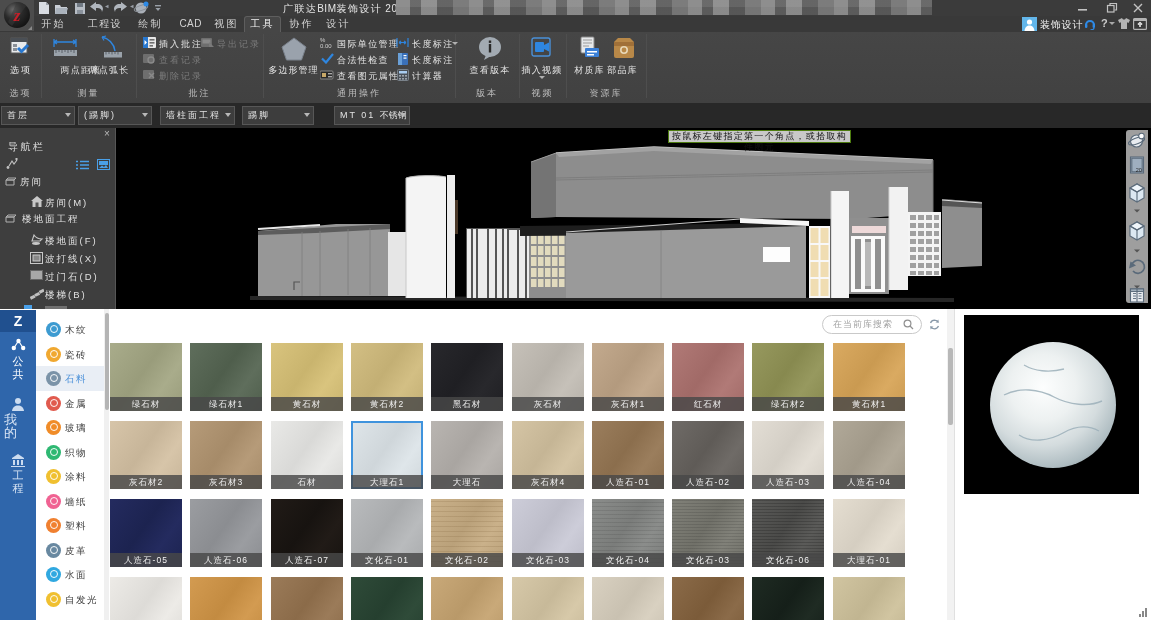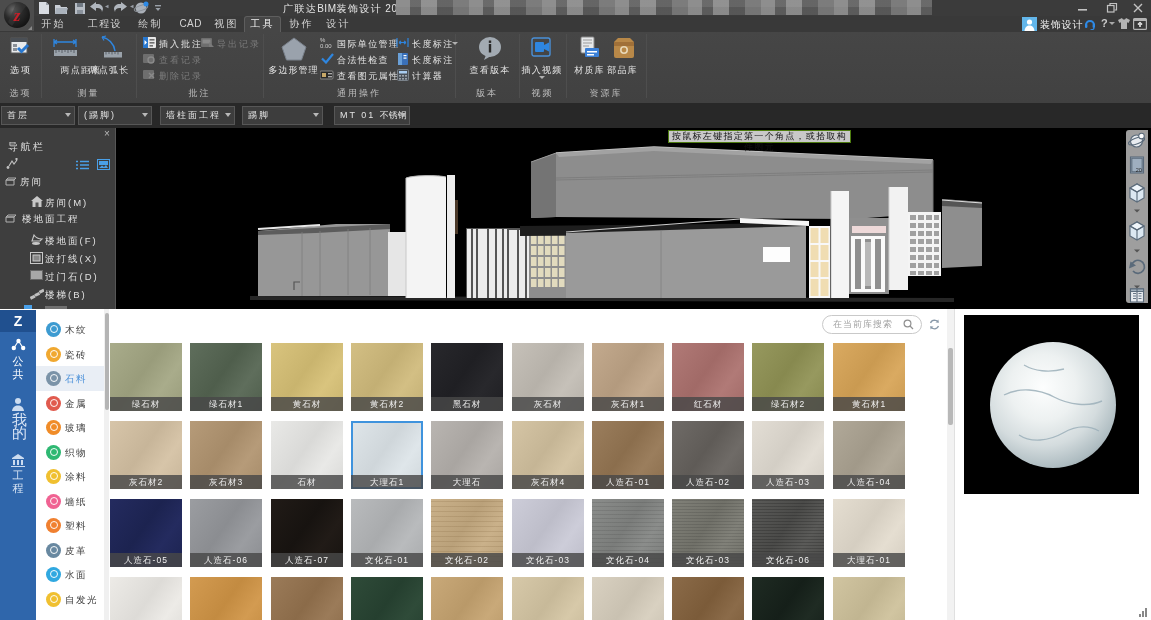--- a/index.html
+++ b/index.html
@@ -245,21 +245,21 @@
       <path d="M2 6l4-4h12l4 4v14a2 2 0 01-2 2H4a2 2 0 01-2-2z" fill="#b88848"></path>
       <path d="M2 6h20v4H2z" fill="#a07038"></path>
       <circle cx="12" cy="14" r="3.2" fill="none" stroke="#e8d8b8" stroke-width="1.6"></circle>
     </svg>
 <div class="bigtxt" style="left:604px;width:37px;letter-spacing:1.2px">部品库</div>
 </div>
 <div id="combos">
 <div class="combo" style="left:1px;width:74px">首层<span class="ar"></span></div>
 <div class="combo" style="left:78px;width:74px">(踢脚)<span class="ar"></span></div>
 <div class="combo" style="left:160px;width:75px">墙柱面工程<span class="ar"></span></div>
-<div class="combo" style="left:242px;width:81px">踢脚<span class="ar"></span></div>
+<div class="combo" style="left:242px;width:72px">踢脚<span class="ar"></span></div>
 <div class="combo" style="left:334px;width:76px">MT 01 <span class="cj" style="letter-spacing:0">不锈钢</span><span class="ar"></span></div>
 </div>
 <div id="main">
 <div id="nav">
 <div class="abs" style="left:104px;top:0px;font-size:10px;color:#b8b8b8">×</div>
 <div class="abs cj" style="left:8px;top:12px;font-size:10px;color:#dadada;letter-spacing:2.4px">导航栏</div>
 <svg class="abs" style="left:5px;top:30px" width="14" height="12" viewBox="0 0 14 12">
         <path d="M4 8l3-5 2 3 3-4" stroke="#c0c0c0" stroke-width="1.2" fill="none"></path>
         <path d="M10 1h3M11.5 0v3" stroke="#c0c0c0" stroke-width="1"></path>
         <circle cx="3" cy="9.5" r="1.4" fill="#c0c0c0"></circle>
@@ -507,21 +507,21 @@
         <circle cx="2.8" cy="10" r="2.2"></circle>
         <circle cx="12.2" cy="10" r="2.2"></circle>
         <path d="M7.5 3L2.8 10M7.5 3l4.7 7" stroke="#fff" stroke-width="1.2"></path>
       </g>
     </svg>
 <div class="abs" style="left:12px;top:46px;width:12px;color:#fff;font-size:11px;line-height:13px;text-align:center">公共</div>
 <svg class="abs" style="left:11px;top:88px" width="14" height="14" viewBox="0 0 14 14">
       <circle cx="7" cy="4" r="3" fill="#ccdcf0"></circle>
       <path d="M1 14c.6-4 3-5.5 6-5.5s5.4 1.5 6 5.5z" fill="#ccdcf0"></path>
     </svg>
-<div class="abs" style="left:12px;top:104px;width:12px;color:#d8e4f4;font-size:15px;line-height:13px;text-align:center">我的</div>
+<div class="abs" style="left:4px;top:104px;width:12px;color:#d8e4f4;font-size:13px;line-height:13px;text-align:center">我的</div>
 <svg class="abs" style="left:11px;top:145px" width="14" height="13" viewBox="0 0 14 13">
       <path d="M7 0L1 4v1h12V4zM2 6h2v5H2zM6 6h2v5H6zM10 6h2v5h-2zM0 12h14v1H0z" fill="#ccdcf0"></path>
     </svg>
 <div class="abs" style="left:12px;top:160px;width:12px;color:#d8e4f4;font-size:11px;line-height:13px;text-align:center">工程</div>
 
 <div class="abs" style="left:36px;top:57px;width:68px;height:25px;background:#e9eef5"></div>
 <div class="cat" style="top:8px">
       <span class="ic" style="background:#3d9bd1"></span>
       <span class="tx">木纹</span>
     </div>

